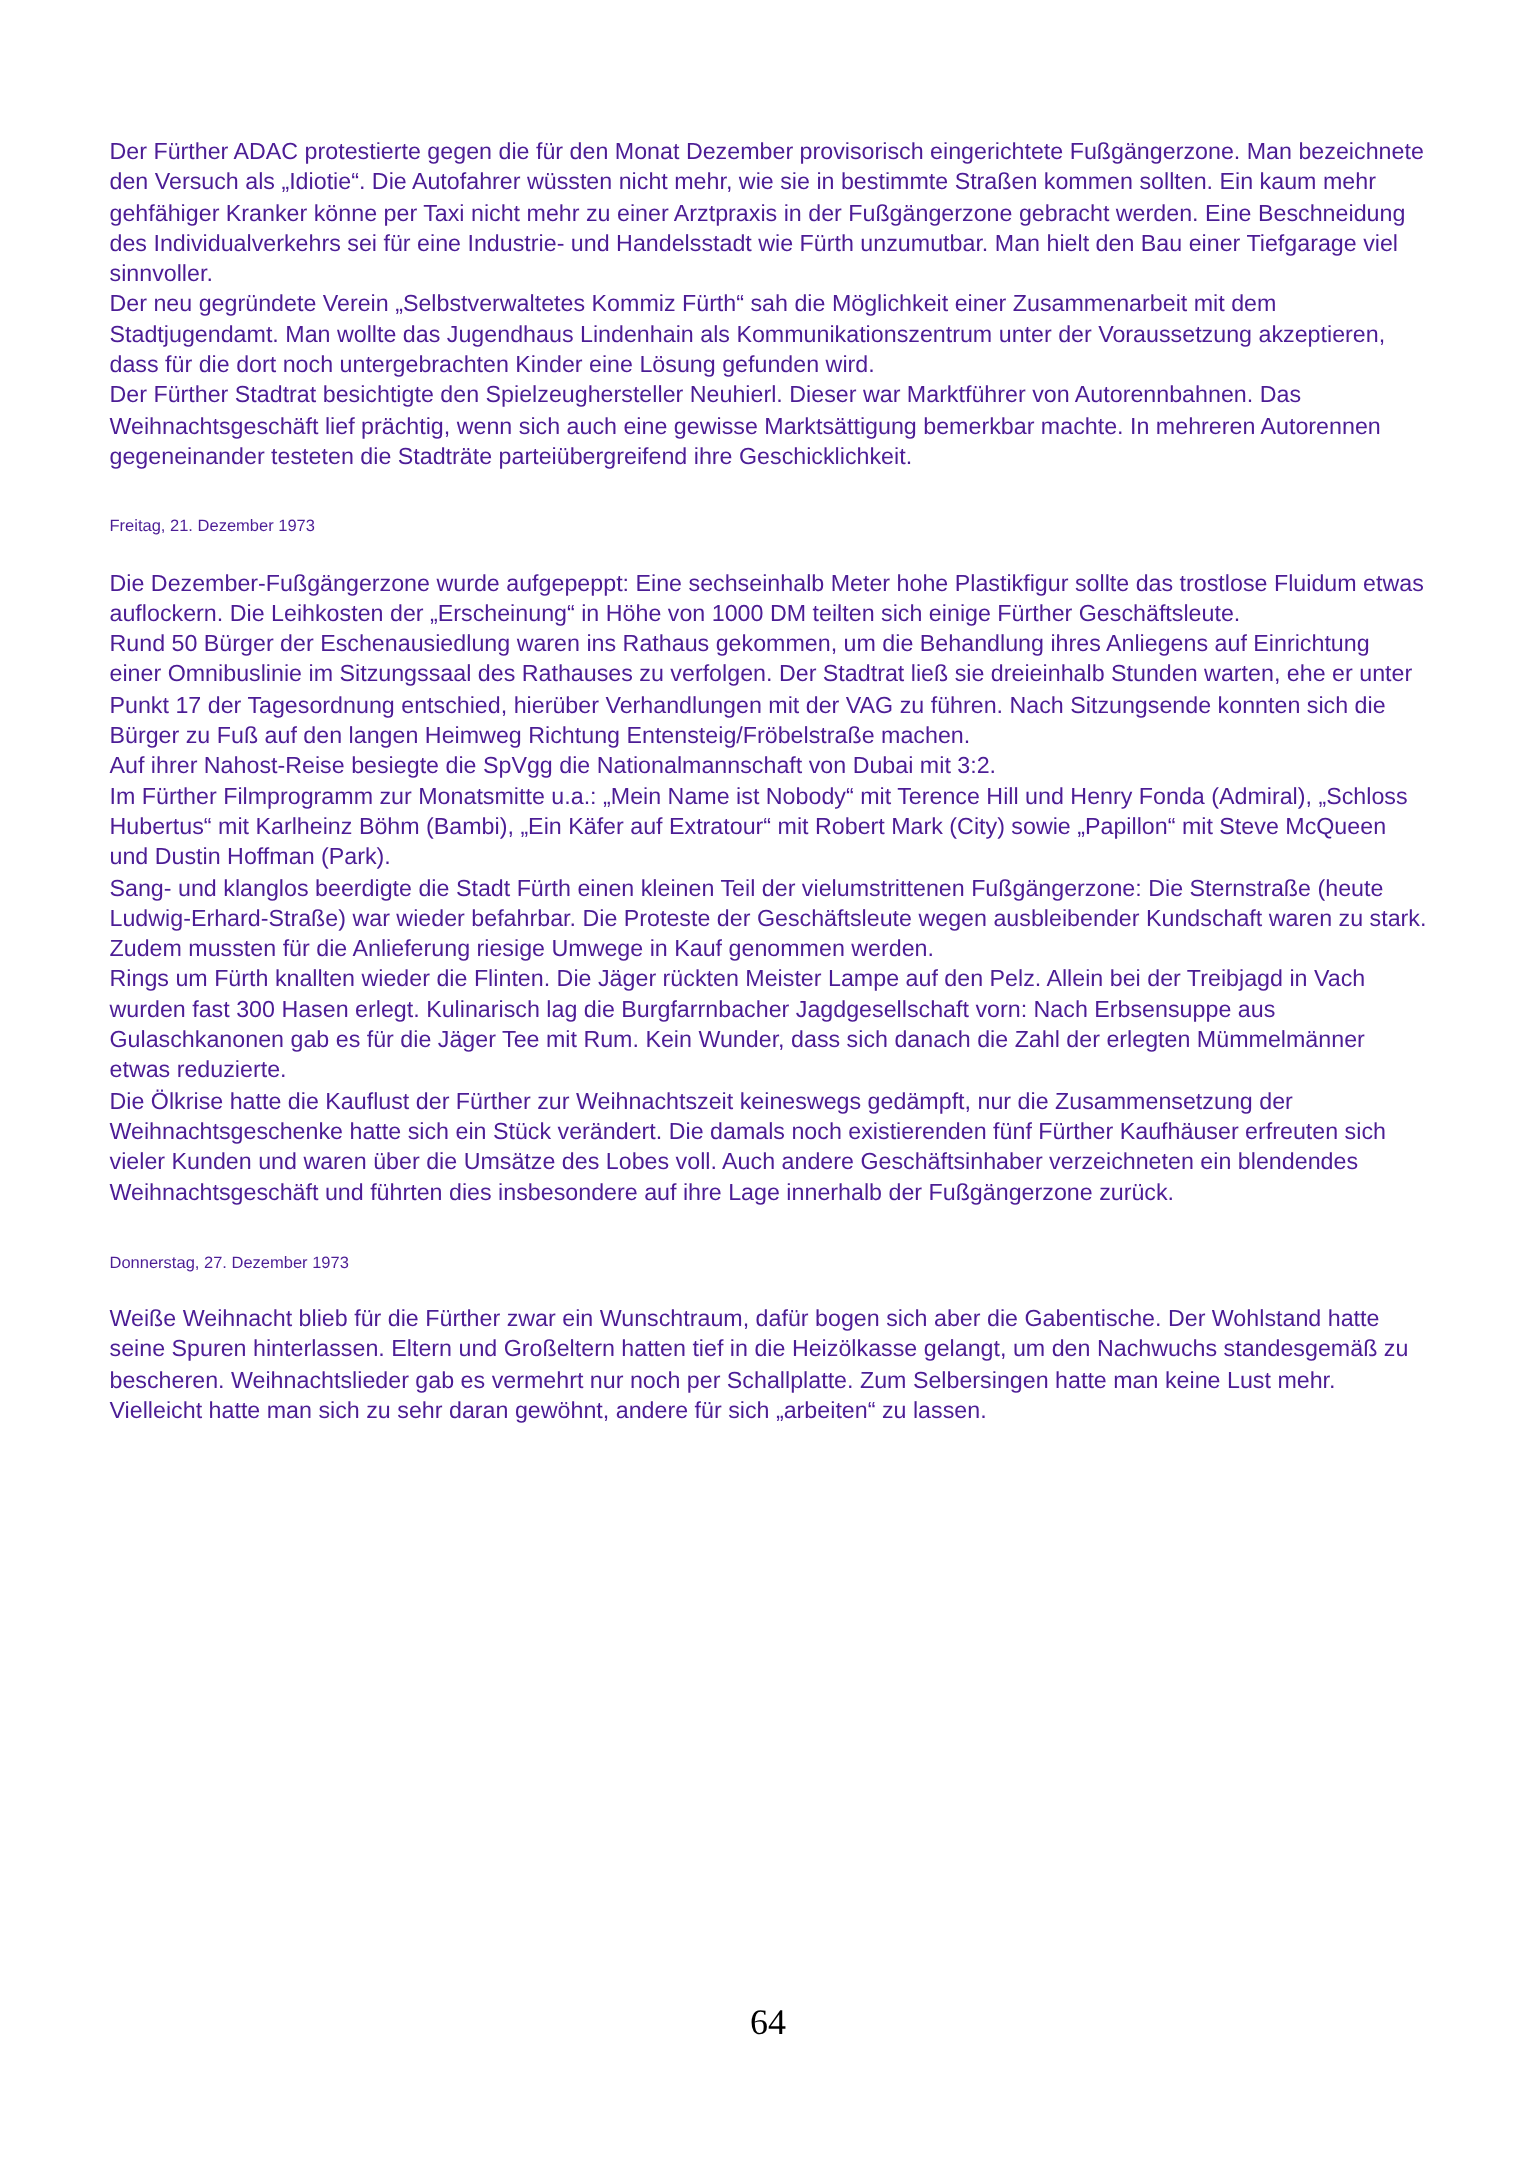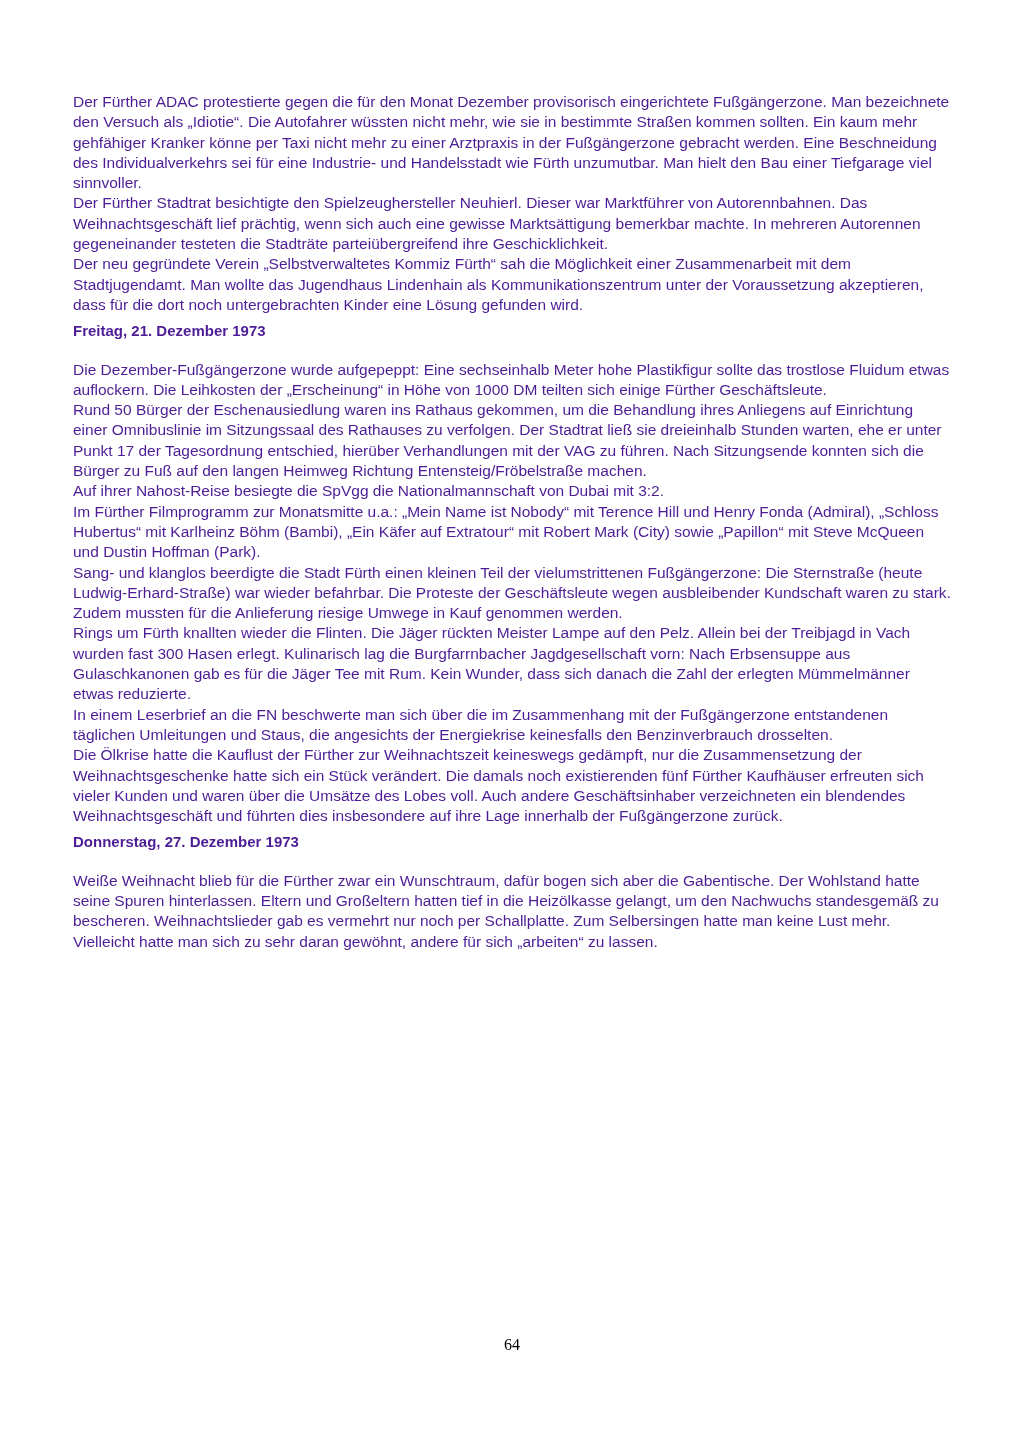--- a/index.html
+++ b/index.html
@@ -25,51 +25,50 @@
     font-size: 15.5px;
     line-height: 20.3px;
     text-align: left;
     color: #4c1d95;
   }
   .doc-body p {
     margin: 0;
     padding: 0;
   }
   .doc-body h2 {
-    font-size: 15px;
+    font-size: 11px;
     line-height: 20.3px;
-    font-weight: bold;
-    margin: 6px 0 18px 0;
+    font-weight: normal;
+    margin: 26px 0 18px 0;
     padding: 0;
   }
   .page-footer {
     position: absolute;
     top: 1336px;
     left: 0;
     width: 100%;
     text-align: center;
     font-family: "Liberation Serif", serif;
-    font-size: 16px;
+    font-size: 24px;
     color: #000000;
   }
 </style>
 </head>
 <body>
 
 <div class="page">
   <div class="doc-body">
       <p>Der Fürther ADAC protestierte gegen die für den Monat Dezember provisorisch eingerichtete Fußgängerzone. Man bezeichnete den Versuch als „Idiotie“. Die Autofahrer wüssten nicht mehr, wie sie in bestimmte Straßen kommen sollten. Ein kaum mehr gehfähiger Kranker könne per Taxi nicht mehr zu einer Arztpraxis in der Fußgängerzone gebracht werden. Eine Beschneidung des Individualverkehrs sei für eine Industrie- und Handelsstadt wie Fürth unzumutbar. Man hielt den Bau einer Tiefgarage viel sinnvoller.</p>
+      <p>Der neu gegründete Verein „Selbstverwaltetes Kommiz Fürth“ sah die Möglichkeit einer Zusammenarbeit mit dem Stadtjugendamt. Man wollte das Jugendhaus Lindenhain als Kommunikationszentrum unter der Voraussetzung akzeptieren, dass für die dort noch untergebrachten Kinder eine Lösung gefunden wird.</p>
       <p>Der Fürther Stadtrat besichtigte den Spielzeughersteller Neuhierl. Dieser war Marktführer von Autorennbahnen. Das Weihnachtsgeschäft lief prächtig, wenn sich auch eine gewisse Marktsättigung bemerkbar machte. In mehreren Autorennen gegeneinander testeten die Stadträte parteiübergreifend ihre Geschicklichkeit.</p>
-      <p>Der neu gegründete Verein „Selbstverwaltetes Kommiz Fürth“ sah die Möglichkeit einer Zusammenarbeit mit dem Stadtjugendamt. Man wollte das Jugendhaus Lindenhain als Kommunikationszentrum unter der Voraussetzung akzeptieren, dass für die dort noch untergebrachten Kinder eine Lösung gefunden wird.</p>
       <h2>Freitag, 21. Dezember 1973</h2>
       <p>Die Dezember-Fußgängerzone wurde aufgepeppt: Eine sechseinhalb Meter hohe Plastikfigur sollte das trostlose Fluidum etwas auflockern. Die Leihkosten der „Erscheinung“ in Höhe von 1000 DM teilten sich einige Fürther Geschäftsleute.</p>
       <p>Rund 50 Bürger der Eschenausiedlung waren ins Rathaus gekommen, um die Behandlung ihres Anliegens auf Einrichtung einer Omnibuslinie im Sitzungssaal des Rathauses zu verfolgen. Der Stadtrat ließ sie dreieinhalb Stunden warten, ehe er unter Punkt 17 der Tagesordnung entschied, hierüber Verhandlungen mit der VAG zu führen. Nach Sitzungsende konnten sich die Bürger zu Fuß auf den langen Heimweg Richtung Entensteig/Fröbelstraße machen.</p>
       <p>Auf ihrer Nahost-Reise besiegte die SpVgg die Nationalmannschaft von Dubai mit 3:2.</p>
       <p>Im Fürther Filmprogramm zur Monatsmitte u.a.: „Mein Name ist Nobody“ mit Terence Hill und Henry Fonda (Admiral), „Schloss Hubertus“ mit Karlheinz Böhm (Bambi), „Ein Käfer auf Extratour“ mit Robert Mark (City) sowie „Papillon“ mit Steve McQueen und Dustin Hoffman (Park).</p>
       <p>Sang- und klanglos beerdigte die Stadt Fürth einen kleinen Teil der vielumstrittenen Fußgängerzone: Die Sternstraße (heute Ludwig-Erhard-Straße) war wieder befahrbar. Die Proteste der Geschäftsleute wegen ausbleibender Kundschaft waren zu stark. Zudem mussten für die Anlieferung riesige Umwege in Kauf genommen werden.</p>
       <p>Rings um Fürth knallten wieder die Flinten. Die Jäger rückten Meister Lampe auf den Pelz. Allein bei der Treibjagd in Vach wurden fast 300 Hasen erlegt. Kulinarisch lag die Burgfarrnbacher Jagdgesellschaft vorn: Nach Erbsensuppe aus Gulaschkanonen gab es für die Jäger Tee mit Rum. Kein Wunder, dass sich danach die Zahl der erlegten Mümmelmänner etwas reduzierte.</p>
-      <p>In einem Leserbrief an die FN beschwerte man sich über die im Zusammenhang mit der Fußgängerzone entstandenen täglichen Umleitungen und Staus, die angesichts der Energiekrise keinesfalls den Benzinverbrauch drosselten.</p>
       <p>Die Ölkrise hatte die Kauflust der Fürther zur Weihnachtszeit keineswegs gedämpft, nur die Zusammensetzung der Weihnachtsgeschenke hatte sich ein Stück verändert. Die damals noch existierenden fünf Fürther Kaufhäuser erfreuten sich vieler Kunden und waren über die Umsätze des Lobes voll. Auch andere Geschäftsinhaber verzeichneten ein blendendes Weihnachtsgeschäft und führten dies insbesondere auf ihre Lage innerhalb der Fußgängerzone zurück.</p>
       <h2>Donnerstag, 27. Dezember 1973</h2>
       <p>Weiße Weihnacht blieb für die Fürther zwar ein Wunschtraum, dafür bogen sich aber die Gabentische. Der Wohlstand hatte seine Spuren hinterlassen. Eltern und Großeltern hatten tief in die Heizölkasse gelangt, um den Nachwuchs standesgemäß zu bescheren. Weihnachtslieder gab es vermehrt nur noch per Schallplatte. Zum Selbersingen hatte man keine Lust mehr. Vielleicht hatte man sich zu sehr daran gewöhnt, andere für sich „arbeiten“ zu lassen.</p>
     </div>
   <div class="page-footer">64</div>
 </div>
 
 </body></html>

